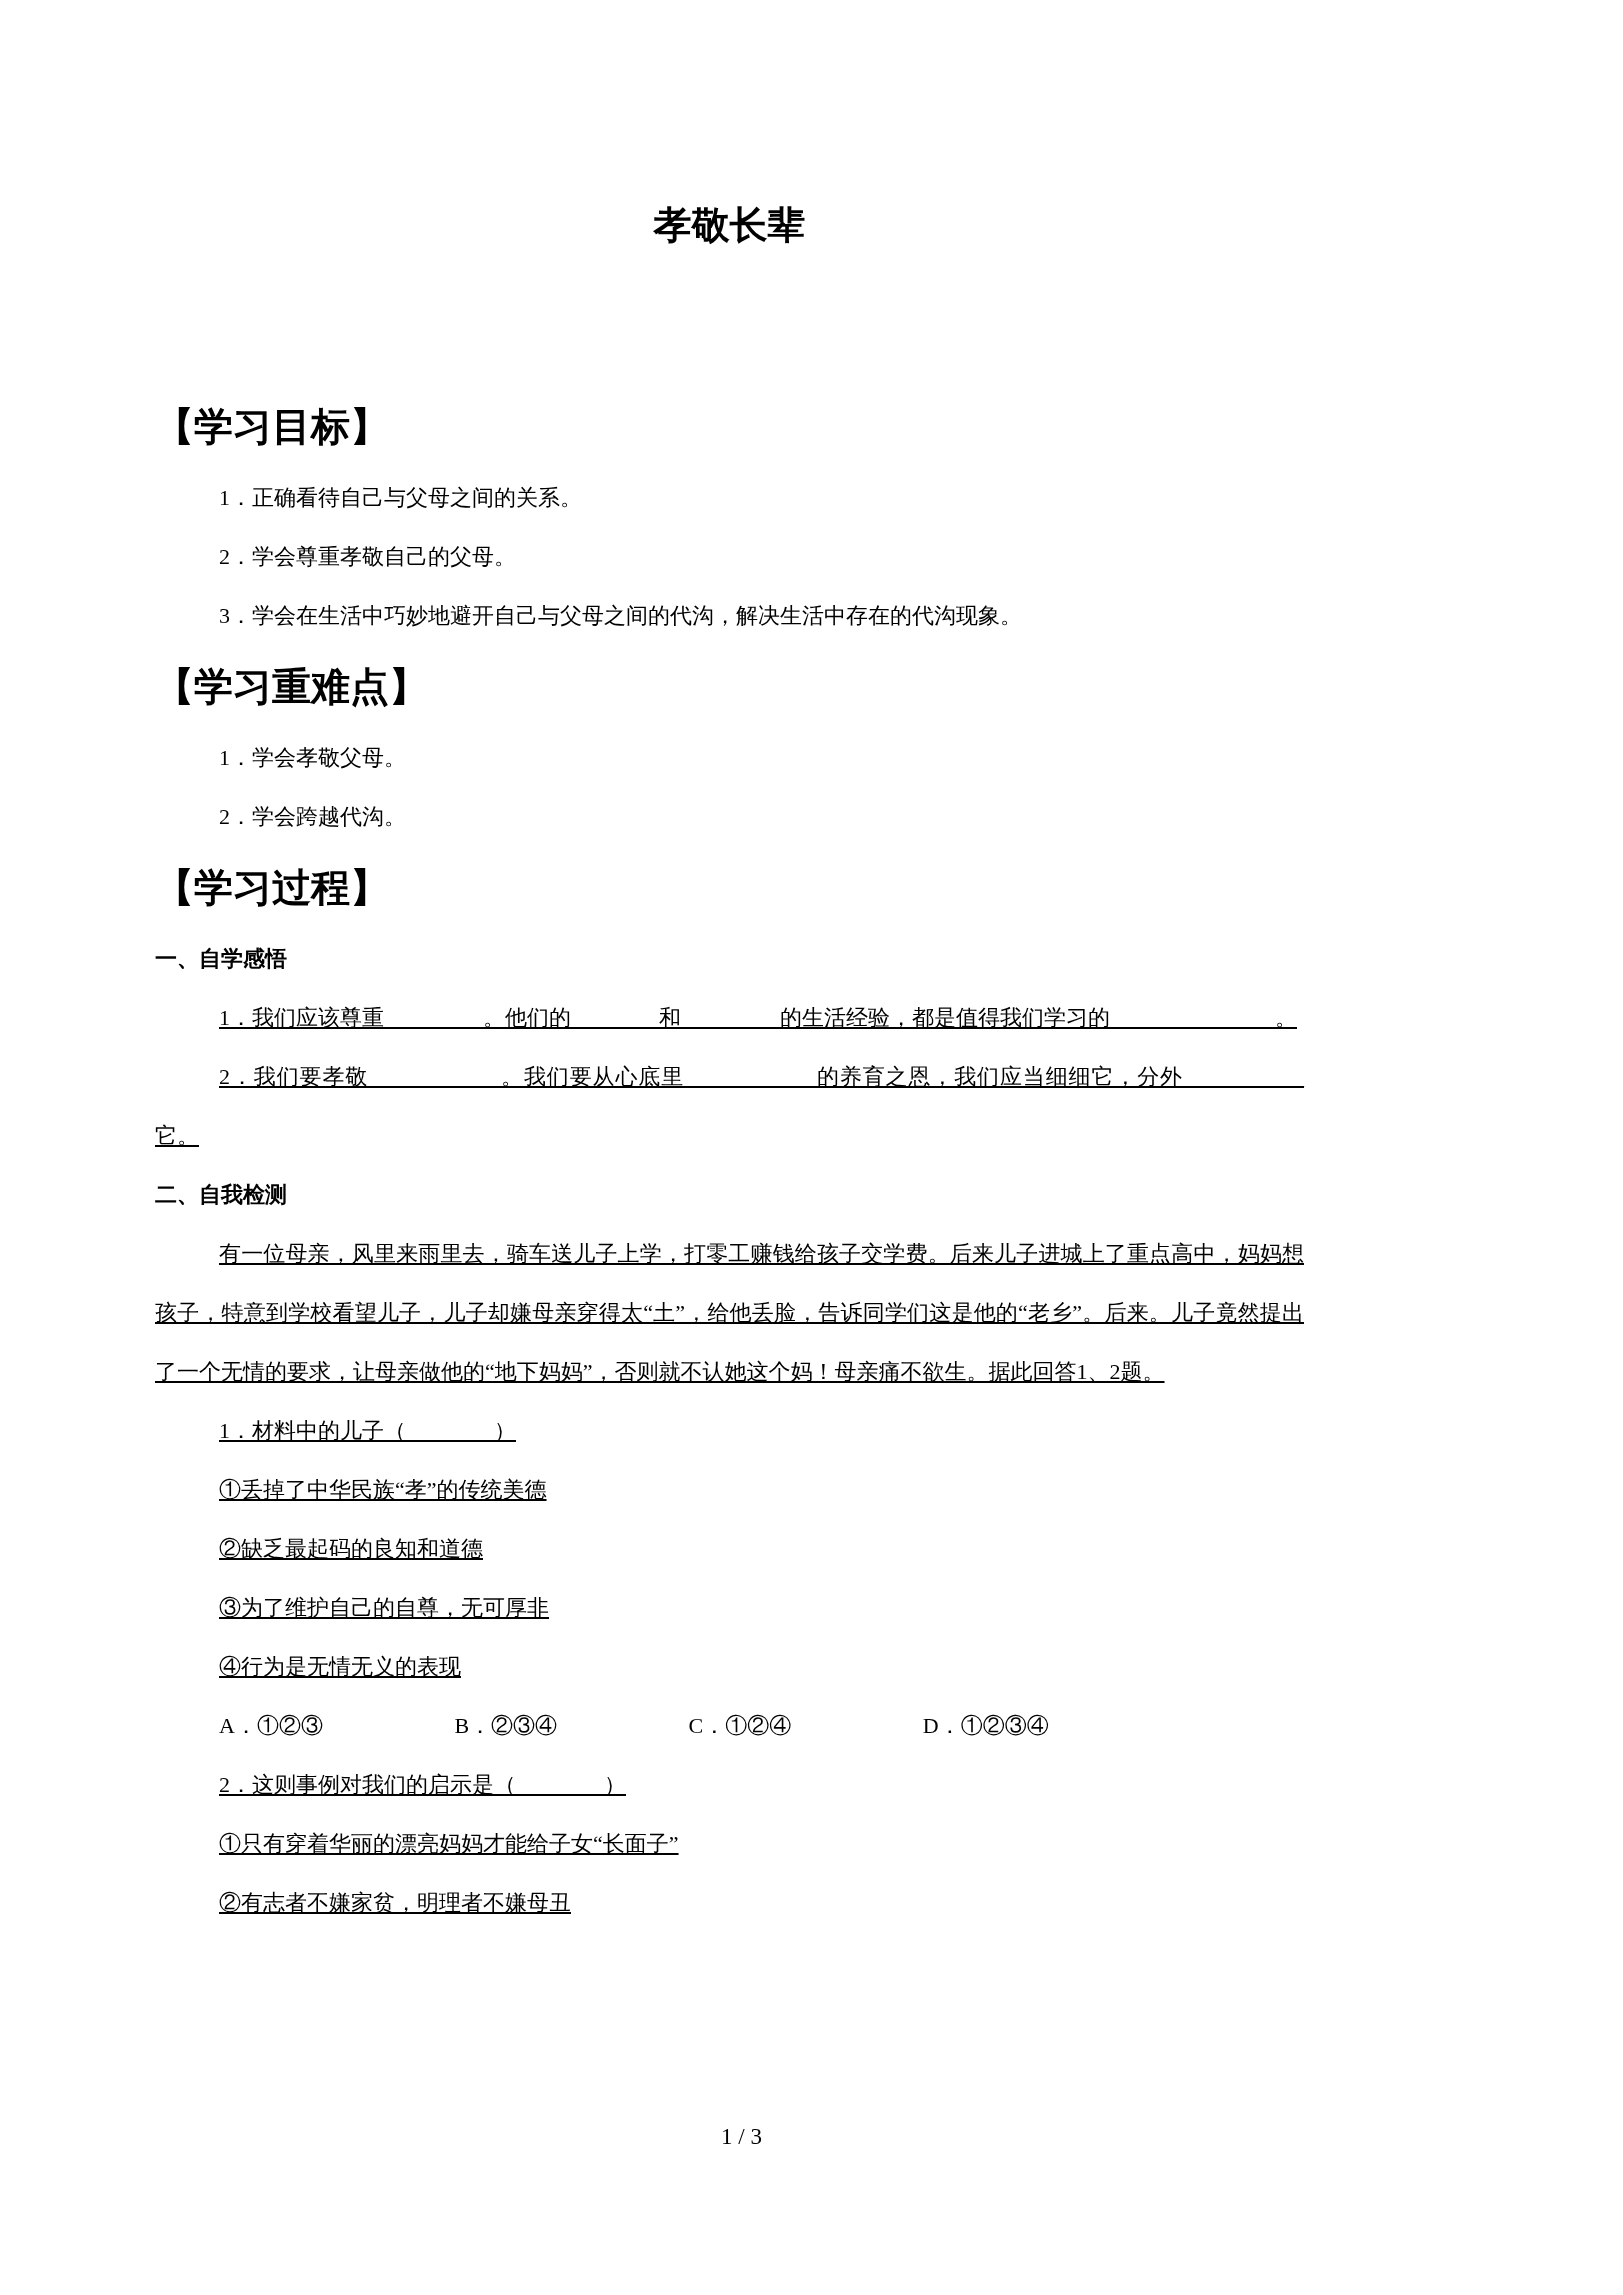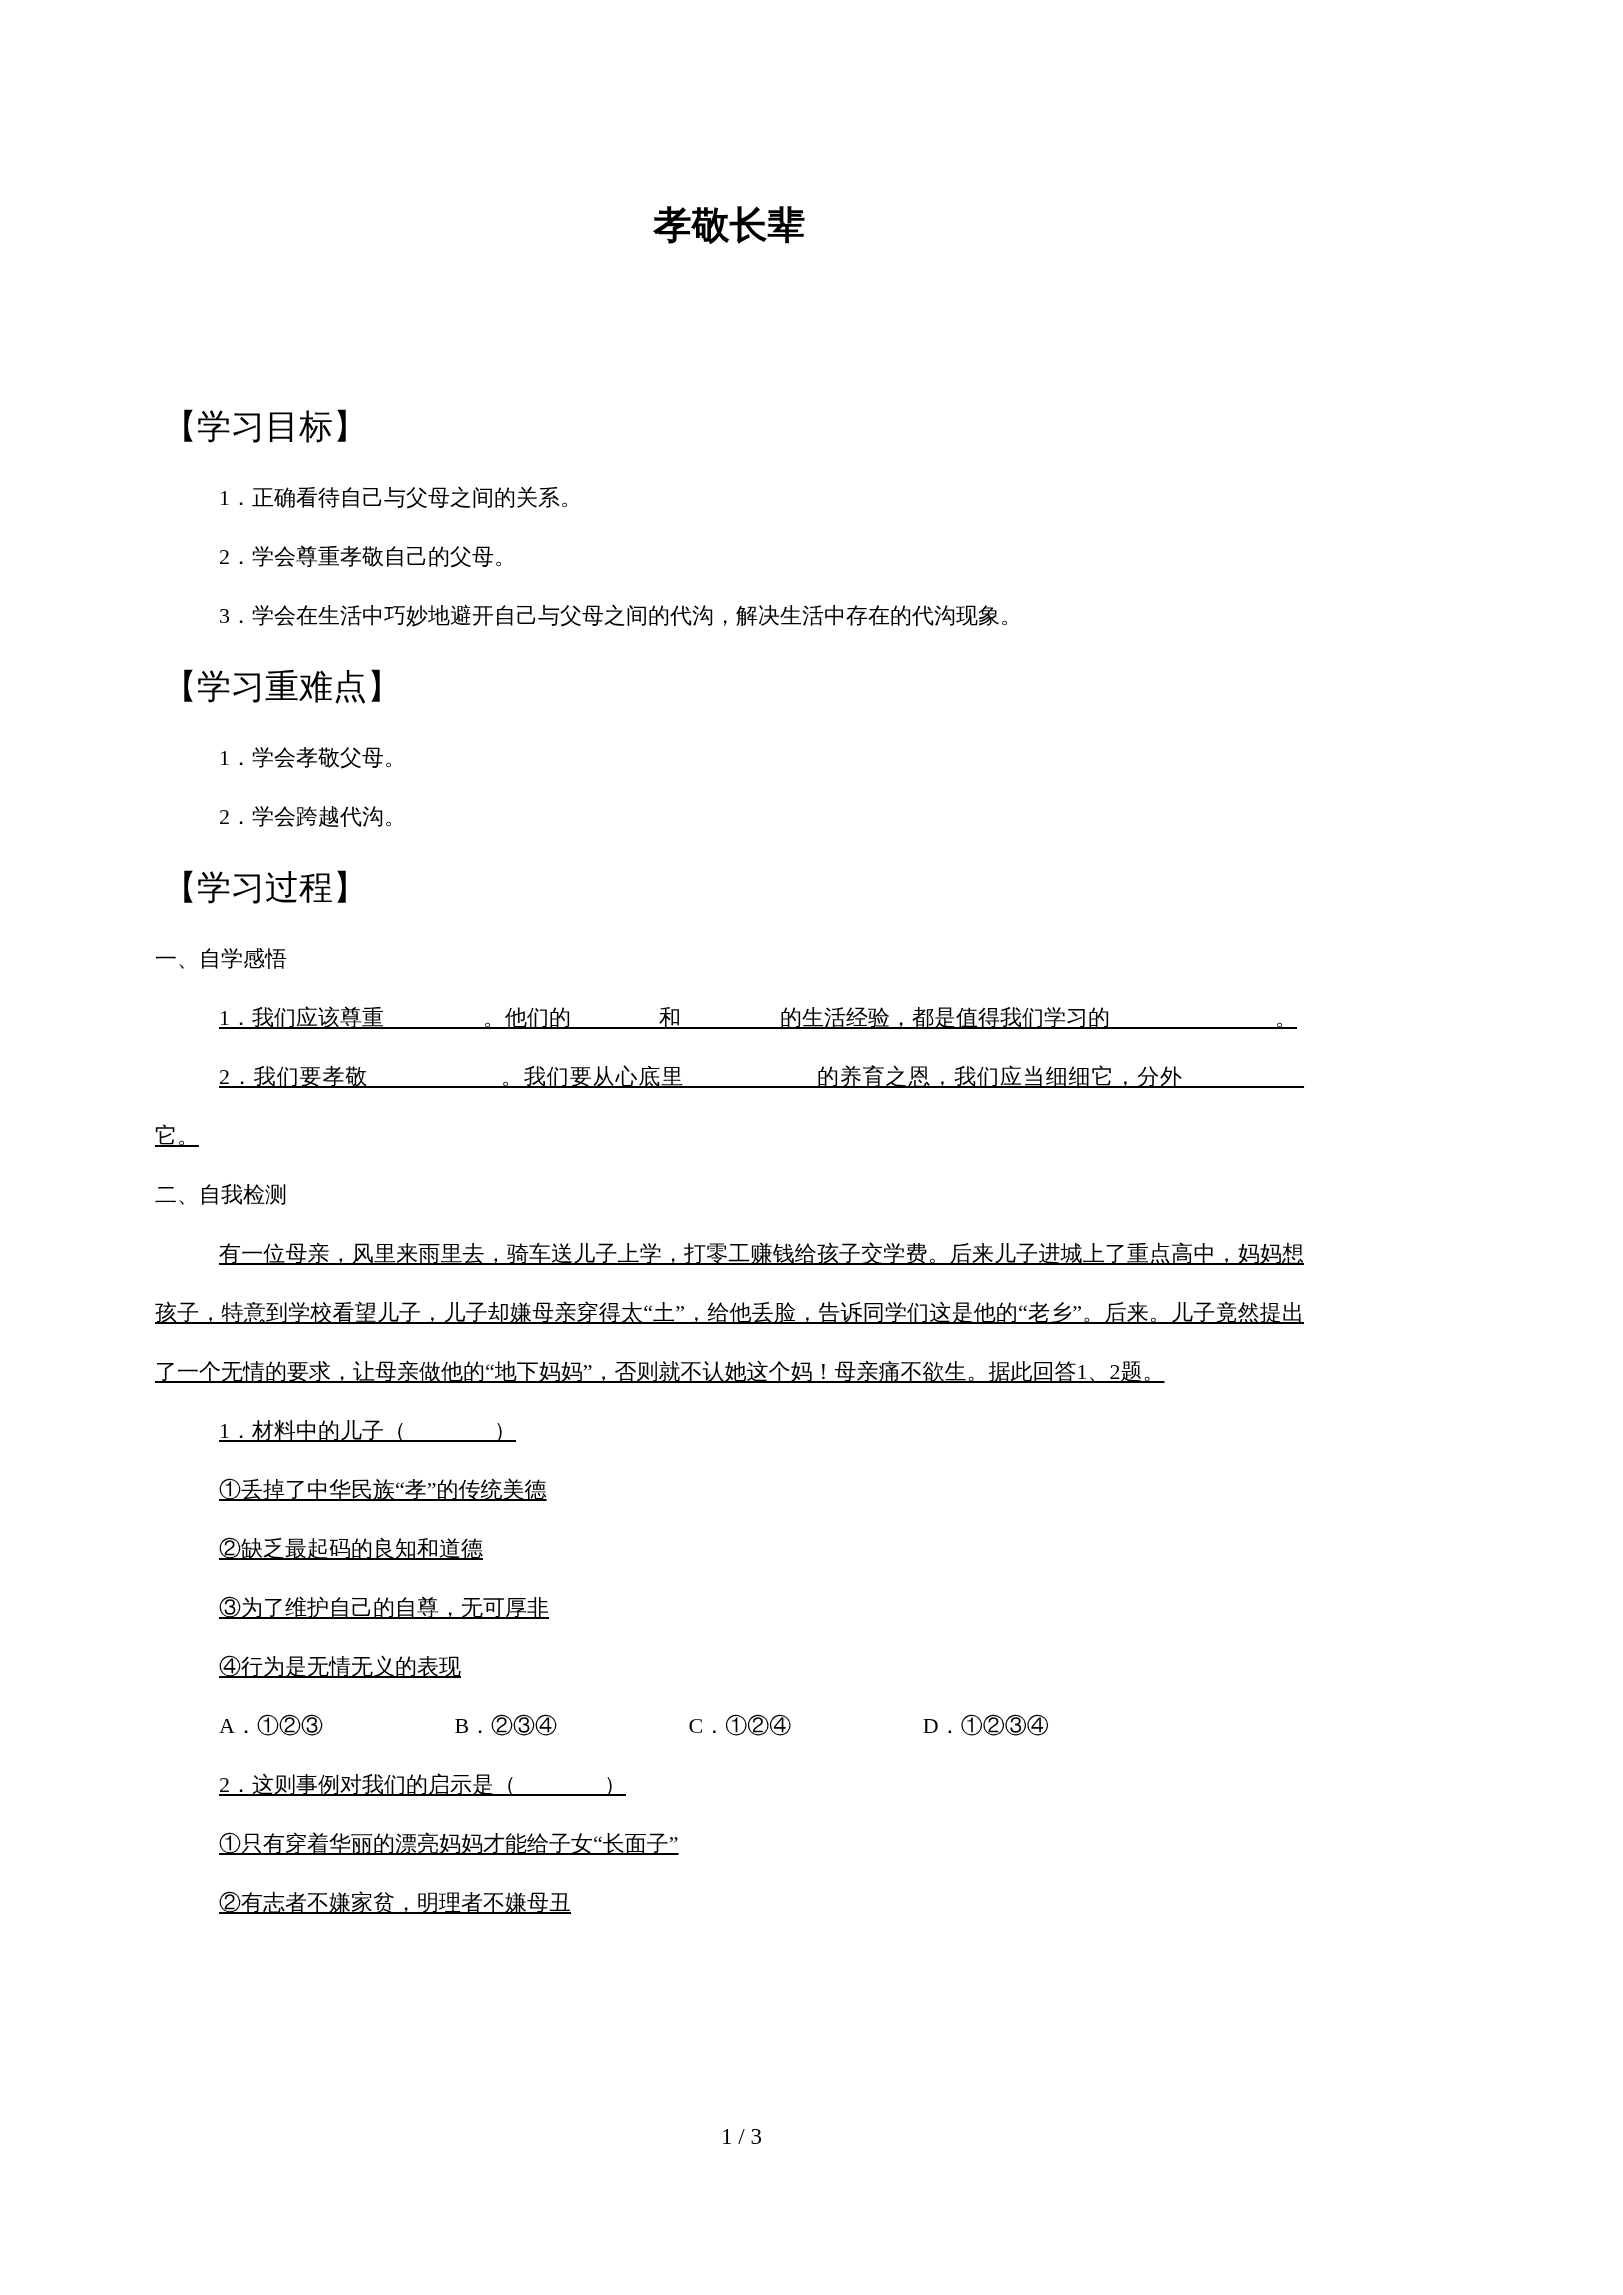--- a/index.html
+++ b/index.html
@@ -19,35 +19,36 @@
     background: #ffffff;
   }
   .doc-title {
     font-size: 38px;
     font-weight: 700;
     text-align: center;
     line-height: 48px;
     margin: 0 0 147px 0;
   }
   .bracket-heading {
-    font-size: 34px;
-    font-weight: 400;
+    font-size: 39px;
+    font-weight: 700;
     line-height: 61px;
-    margin: 11px 8px;
+    margin: 11px 0;
   }
   p {
     font-size: 22px;
     line-height: 59px;
     margin: 0;
   }
   .item {
     padding-left: 64px;
   }
   .part-title {
     padding-left: 0;
+    font-weight: bold;
   }
   .para {
     text-indent: 64px;
     text-align: justify;
     text-decoration: underline;
   }
   .choices {
     text-indent: 64px;
   }
   .choice {

